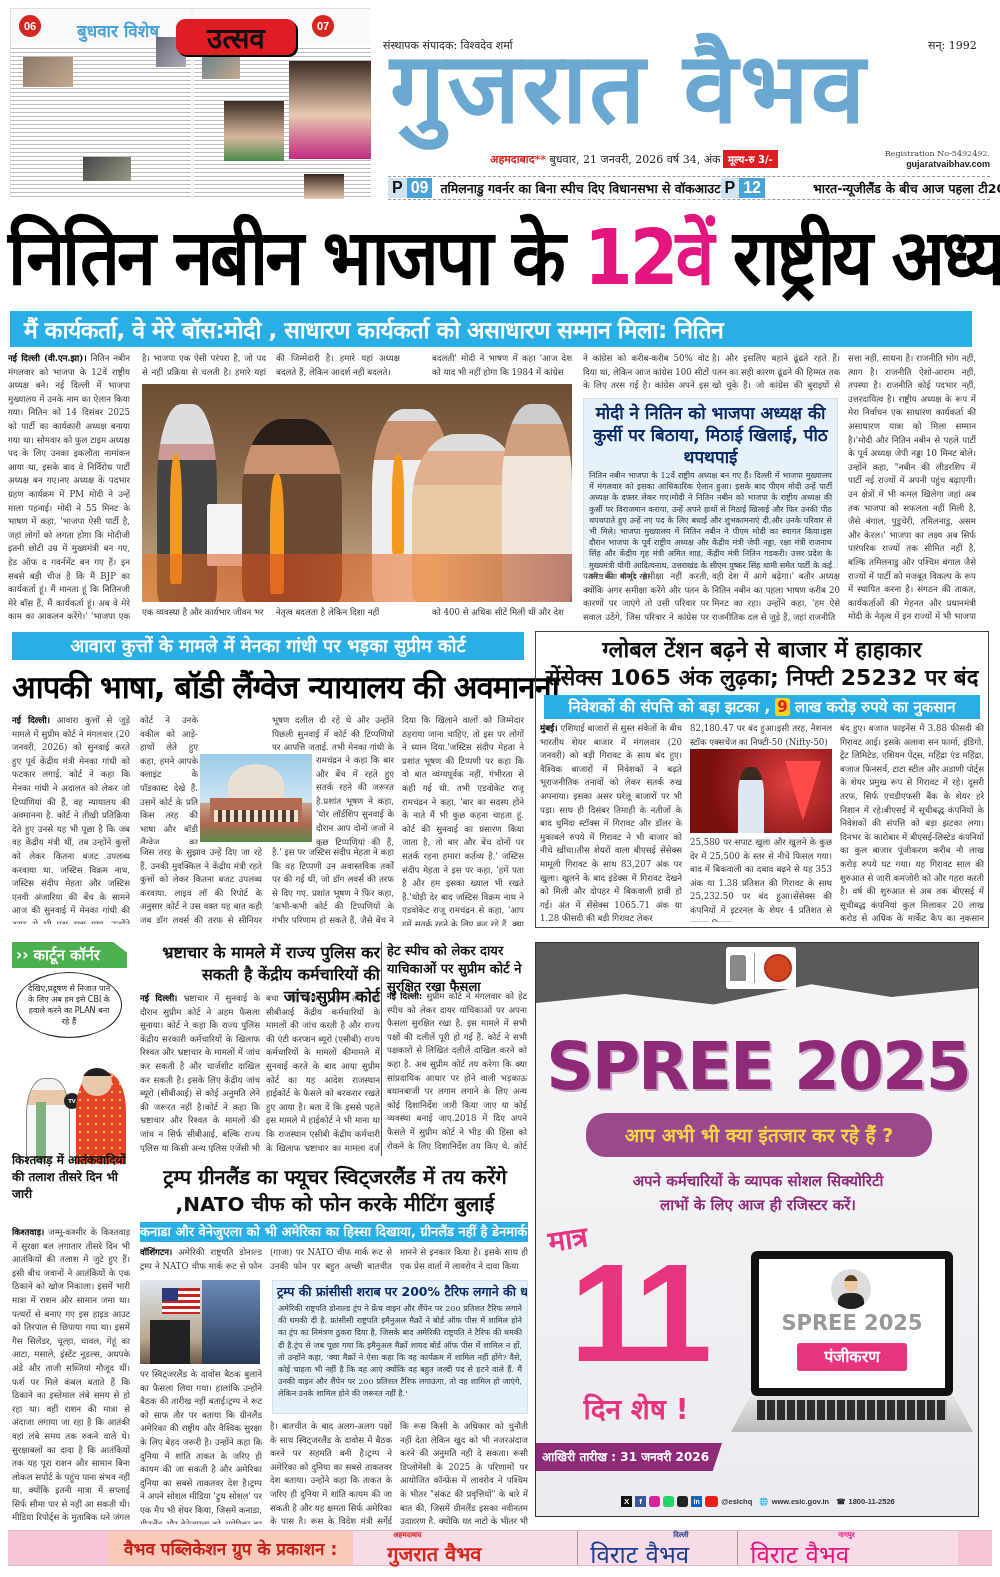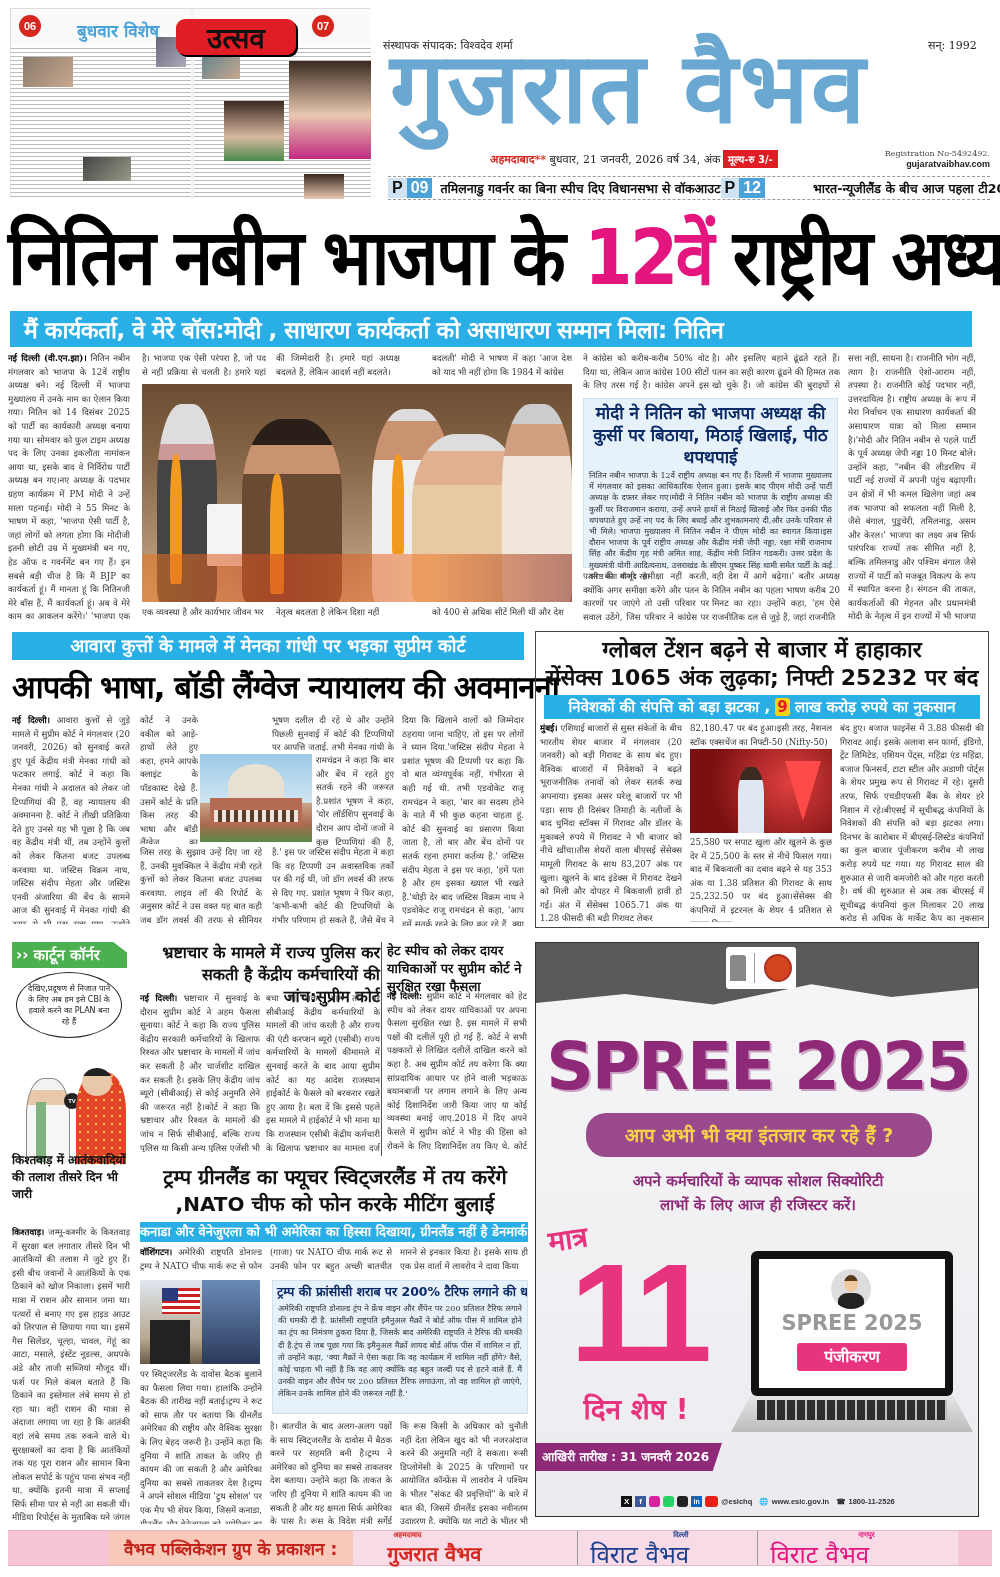--- a/index.html
+++ b/index.html
@@ -247,18 +247,18 @@
   <div style="width:100px;height:100%;background:#f6c6d8"></div>
   <div style="height:100%;background:#f8c9b8;padding:0 16px;font:bold 17px 'DejaVu Sans',sans-serif;color:#c4231b;line-height:36px;white-space:nowrap">वैभव पब्लिकेशन ग्रुप के प्रकाशन :</div>
   <div style="position:relative;margin-left:34px;width:150px;height:100%">
     <span style="position:absolute;left:6px;top:-1px;font:bold 7px 'DejaVu Sans',sans-serif;color:#d7261e">अहमदाबाद</span>
     <span style="position:absolute;left:0;top:9px;font:bold 20px 'DejaVu Serif',serif;color:#d7261e;white-space:nowrap">गुजरात वैभव</span>
   </div>
   <div style="position:relative;margin-left:40px;width:160px;height:100%;border-left:1px solid #999;padding-left:10px">
     <span style="position:absolute;left:95px;top:-1px;font:bold 7px 'DejaVu Sans',sans-serif;color:#1d3f8f">दिल्ली</span>
     <span style="position:absolute;left:12px;top:6px;font:24px 'DejaVu Serif',serif;color:#1d3f8f;white-space:nowrap">विराट वैभव</span>
   </div>
-  <div style="position:relative;margin-left:20px;width:160px;height:100%;border-left:1px solid #999">
+  <div style="position:relative;width:160px;height:100%;border-left:1px solid #999">
     <span style="position:absolute;left:100px;top:-1px;font:bold 7px 'DejaVu Sans',sans-serif;color:#e4157f">नागपुर</span>
     <span style="position:absolute;left:12px;top:6px;font:24px 'DejaVu Serif',serif;color:#e4157f;white-space:nowrap">विराट वैभव</span>
   </div>
   <div style="margin-left:auto;width:34px;height:100%;background:#f6c6d8"></div>
 </div>
 
 </body></html>

